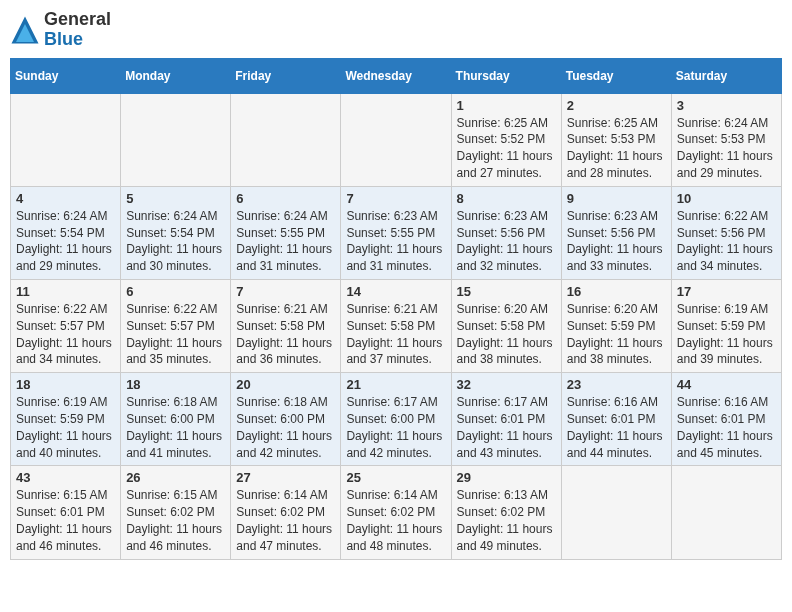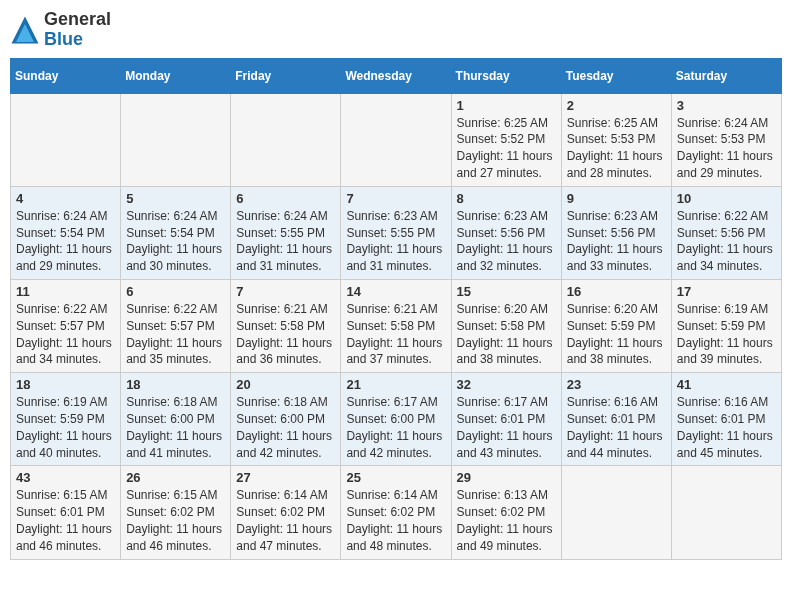--- a/index.html
+++ b/index.html
@@ -209,21 +209,21 @@
         </td>
         <td>
           <div class="day-num">32</div>
           <div class="cell-info">Sunrise: 6:17 AM<br>Sunset: 6:01 PM<br>Daylight: 11 hours and 43 minutes.</div>
         </td>
         <td>
           <div class="day-num">23</div>
           <div class="cell-info">Sunrise: 6:16 AM<br>Sunset: 6:01 PM<br>Daylight: 11 hours and 44 minutes.</div>
         </td>
         <td>
-          <div class="day-num">41</div>
+          <div class="day-num">44</div>
           <div class="cell-info">Sunrise: 6:16 AM<br>Sunset: 6:01 PM<br>Daylight: 11 hours and 45 minutes.</div>
         </td>
       </tr>
       <tr>
         <td>
           <div class="day-num">43</div>
           <div class="cell-info">Sunrise: 6:15 AM<br>Sunset: 6:01 PM<br>Daylight: 11 hours and 46 minutes.</div>
         </td>
         <td>
           <div class="day-num">26</div>

